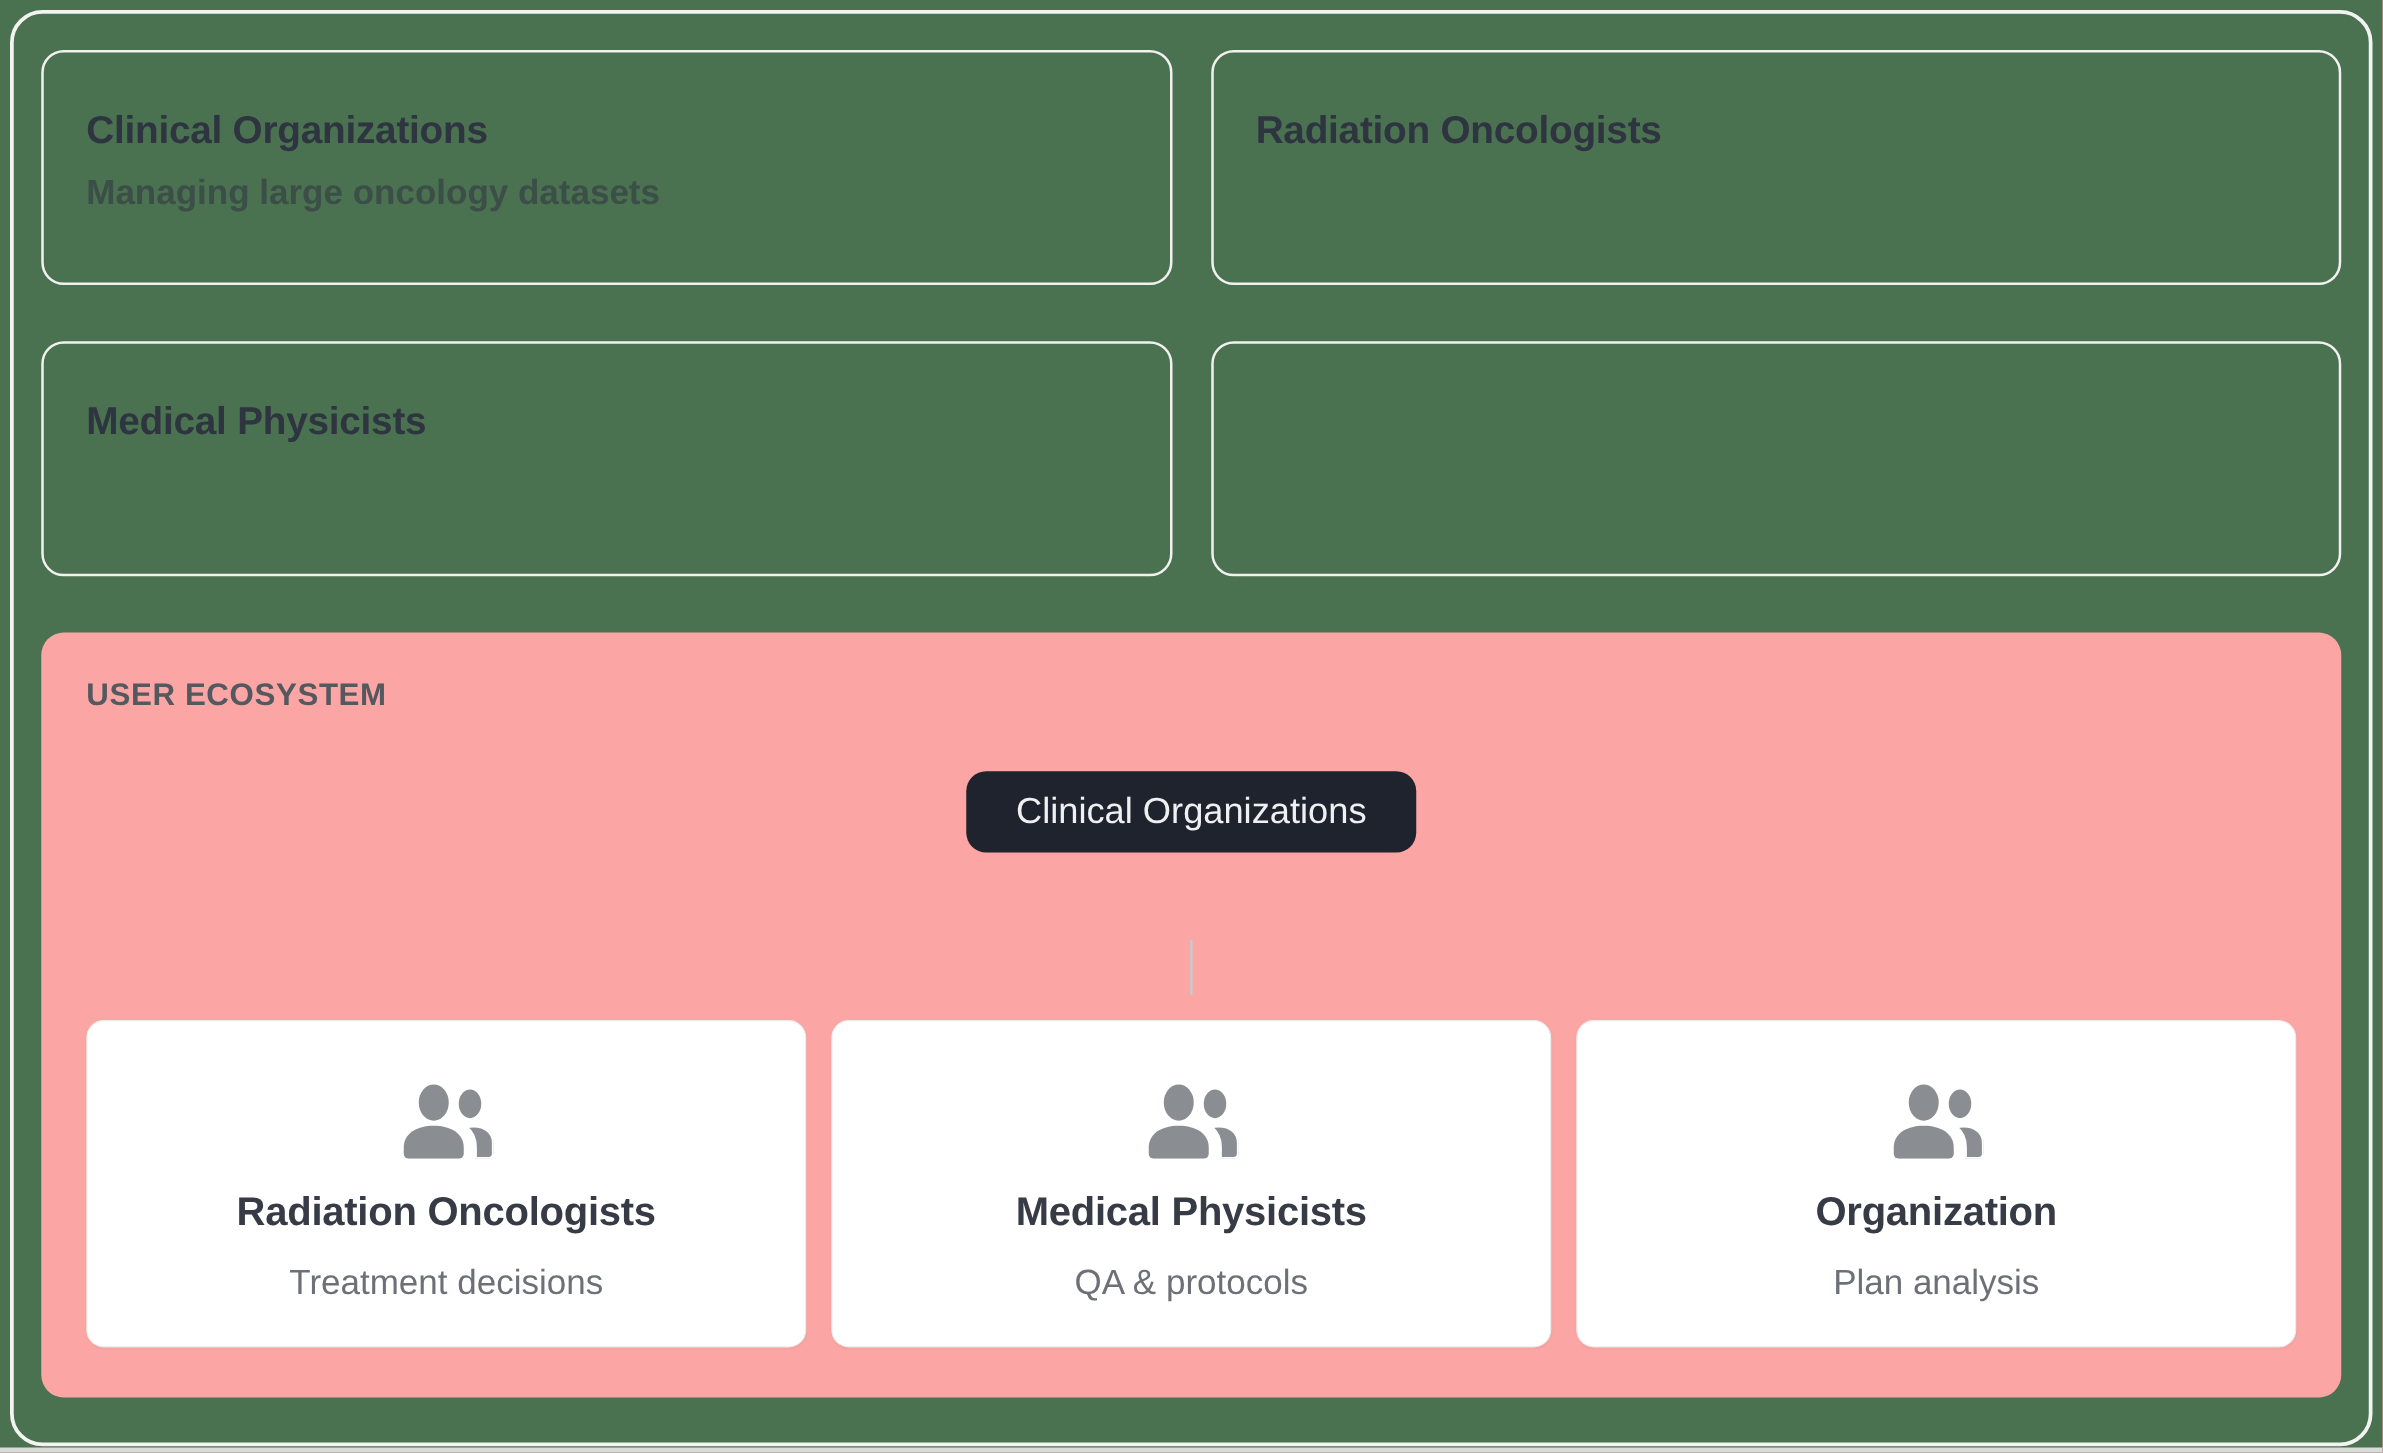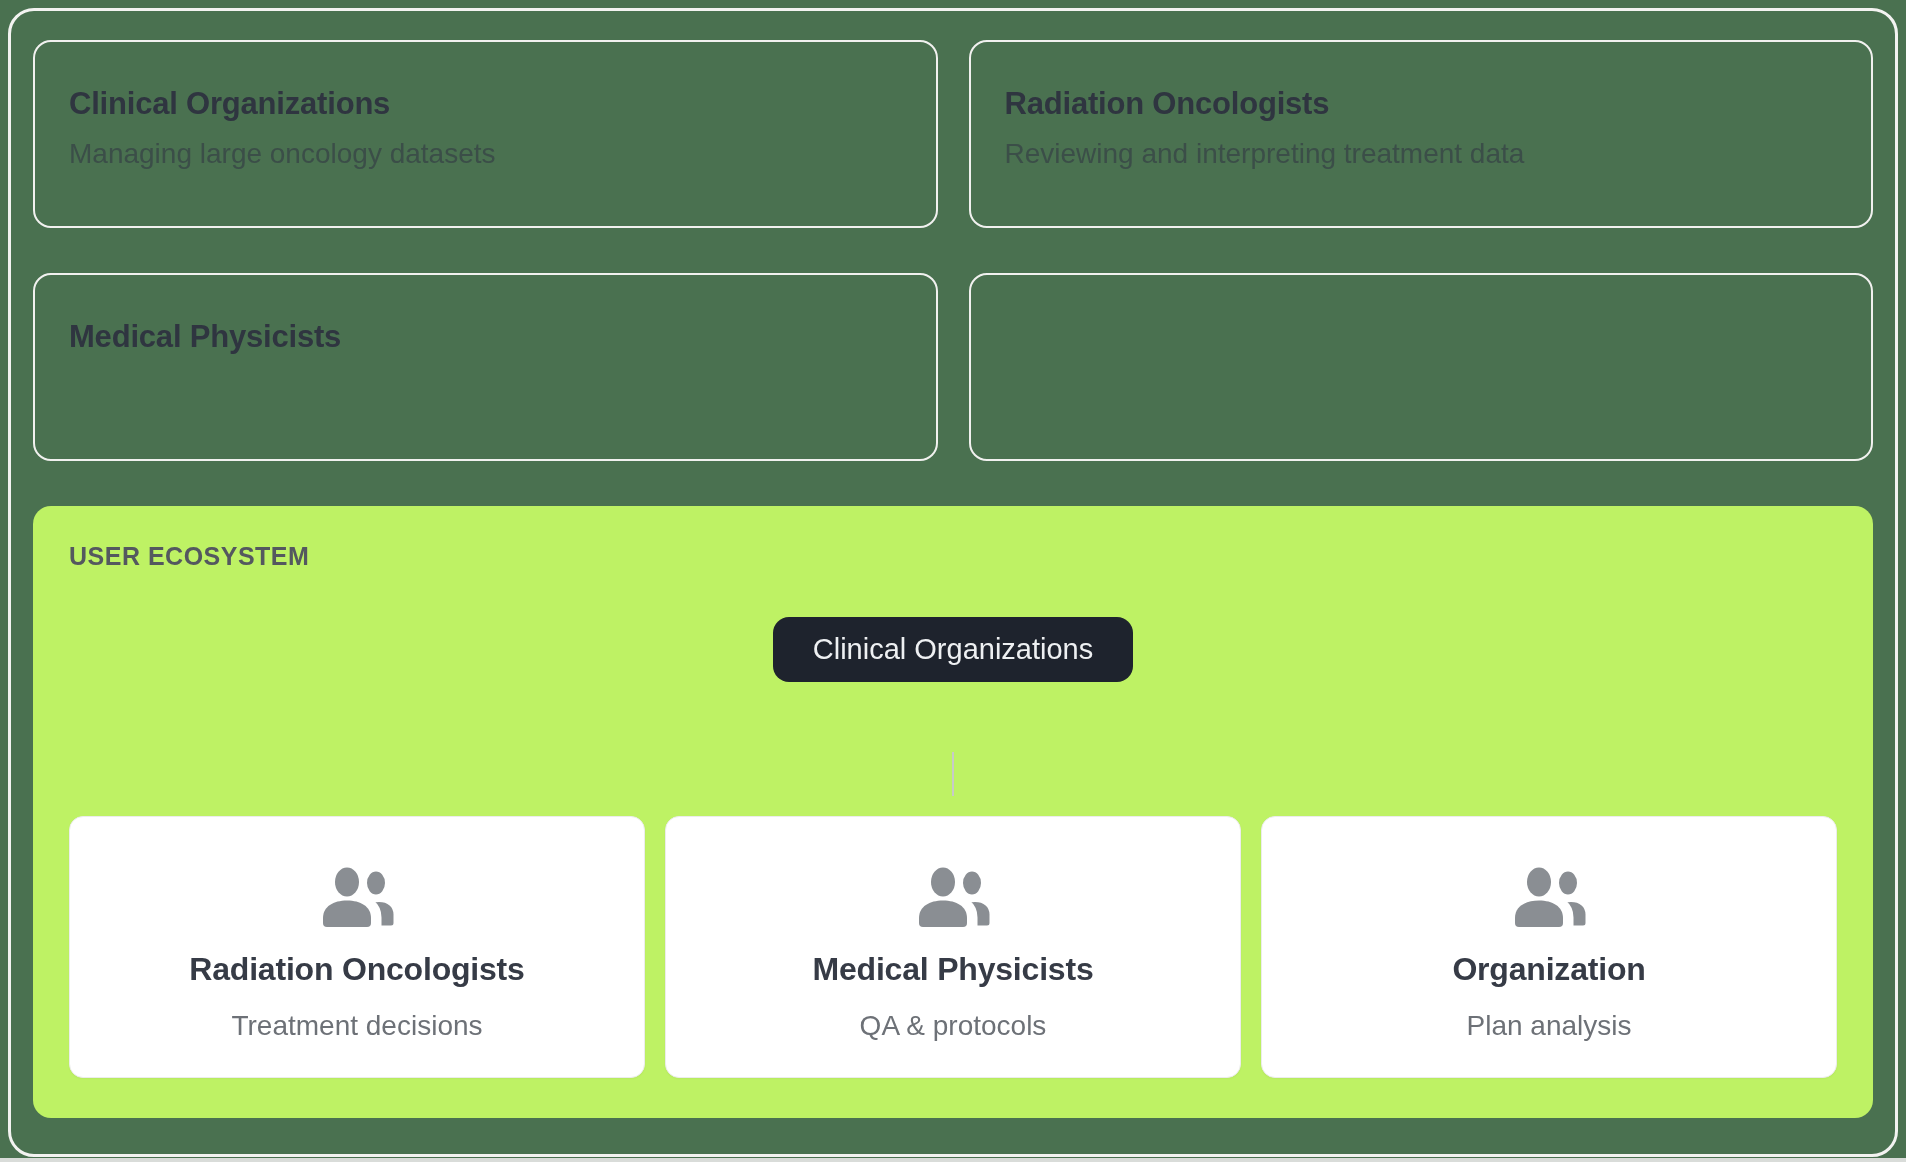--- a/index.html
+++ b/index.html
@@ -45,25 +45,25 @@
   .g-card .g-title{
     margin:0 0 16px 0;
     font-size:31px;
     font-weight:700;
     letter-spacing:-0.2px;
     color:#2f3540;
   }
   .g-card .g-desc{
     margin:0;
     font-size:28px;
-    font-weight:400;
+    font-weight:700;
     color:rgba(50,56,68,0.62);
   }
   .eco-section{
-    background:#bef264;
+    background:#fca5a5;
     border-radius:18px;
     height:612px;
     box-sizing:border-box;
     padding:36px 36px;
   }
   .eco-label{
     font-size:25px;
     font-weight:700;
     letter-spacing:0.5px;
     color:#54585f;
@@ -131,21 +131,20 @@
 
 <div class="content">
 
   <div class="overview-grid">
     <div class="g-card">
       <h3 class="g-title">Clinical Organizations</h3>
       <p class="g-desc">Managing large oncology datasets</p>
     </div>
     <div class="g-card">
       <h3 class="g-title">Radiation Oncologists</h3>
-      <p class="g-desc">Reviewing and interpreting treatment data</p>
     </div>
     <div class="g-card">
       <h3 class="g-title">Medical Physicists</h3>
     </div>
     <div class="g-card">
     </div>
   </div>
 
   <div class="eco-section">
     <div class="eco-label">USER ECOSYSTEM</div>

